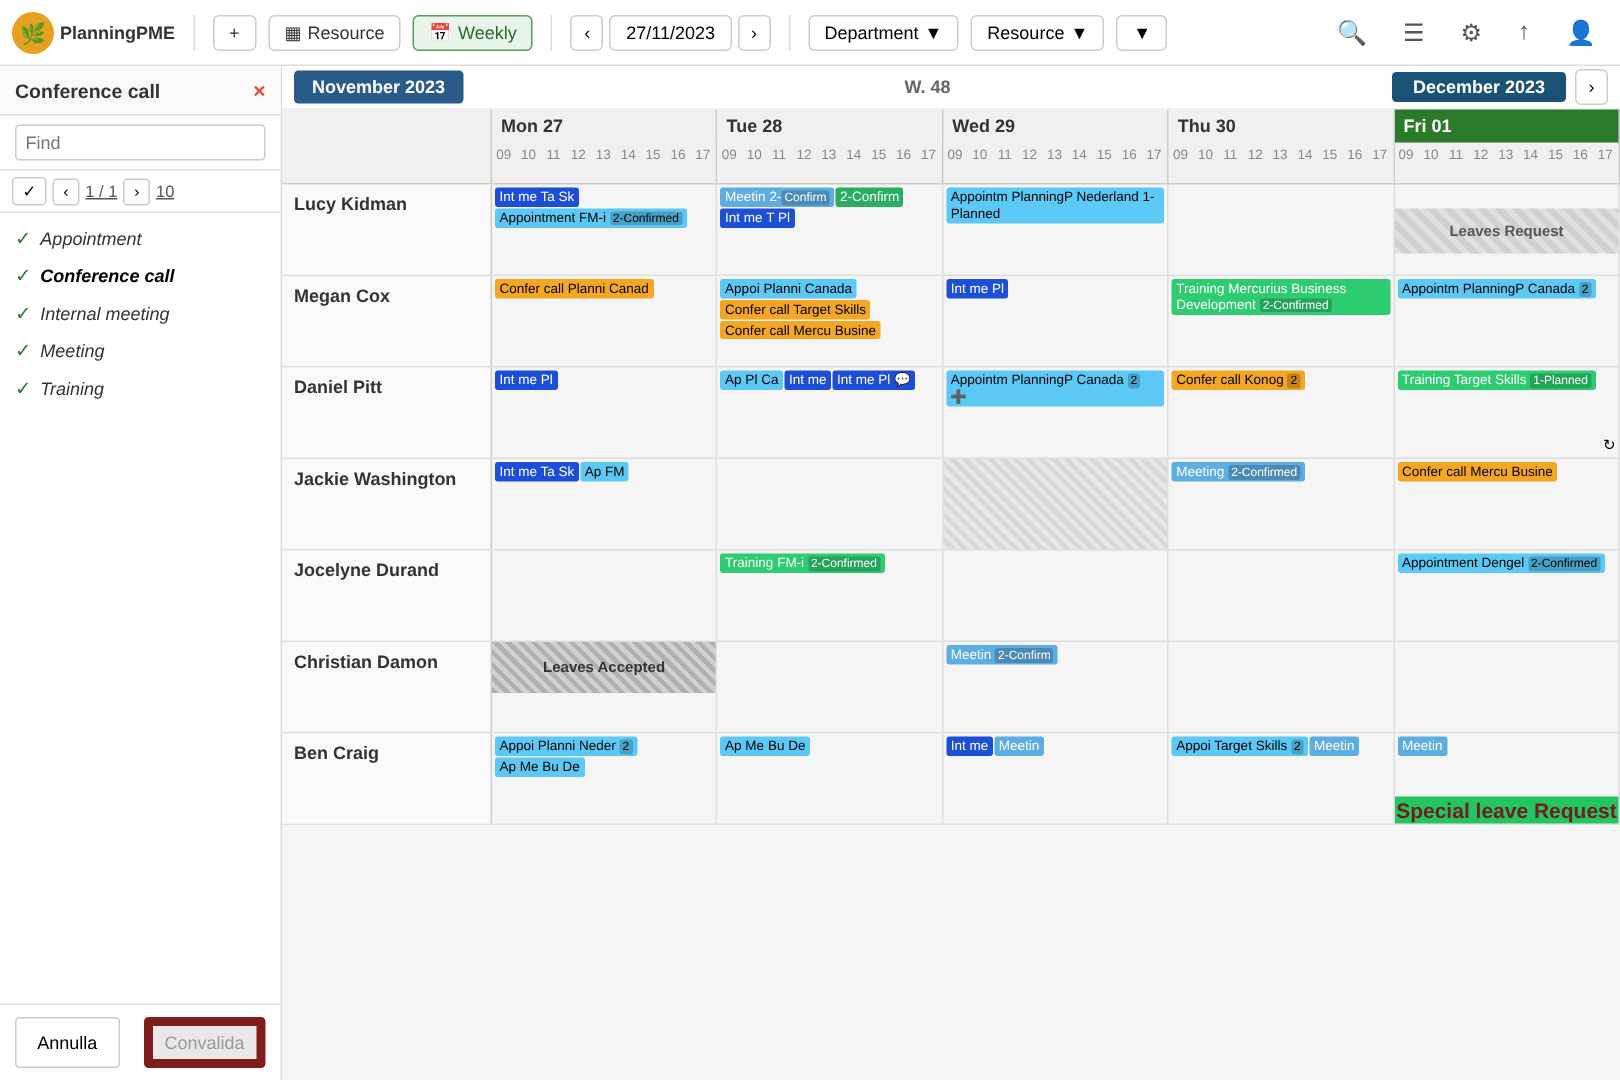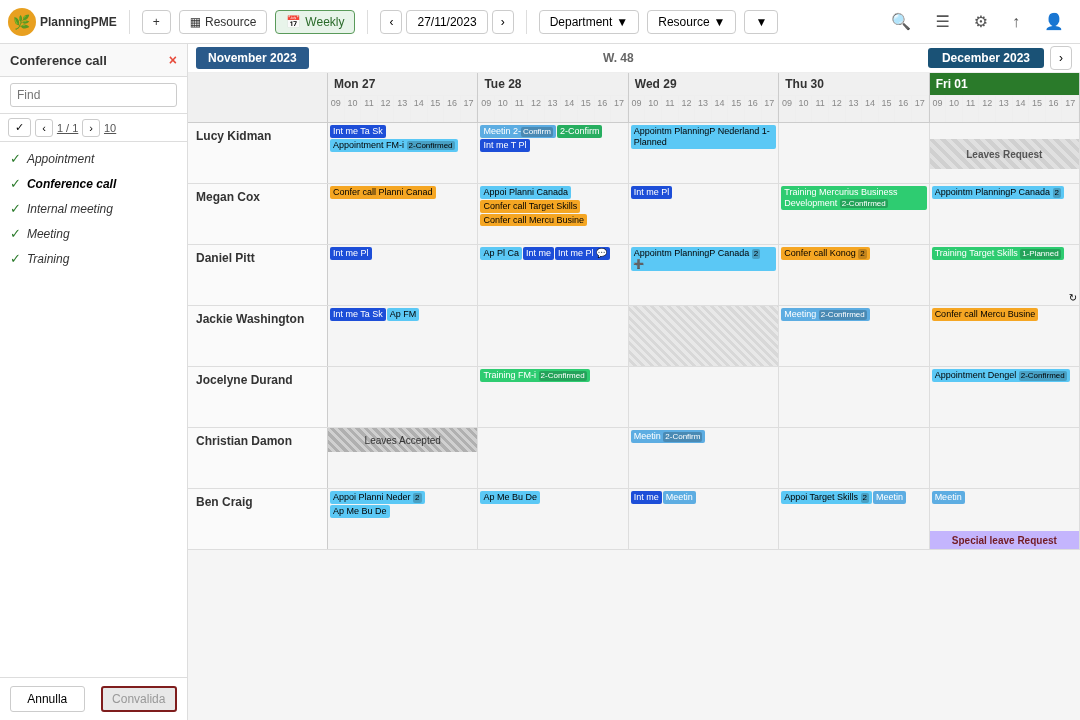--- a/index.html
+++ b/index.html
@@ -45,21 +45,21 @@
     .sidebar-nav { display: flex; align-items: center; gap: 4px; padding: 4px 8px; border-bottom: 1px solid #ddd; }
     .nav-btn { padding: 2px 6px; border: 1px solid #ccc; border-radius: 3px; background: #fff; cursor: pointer; font-size: 11px; }
     .nav-info { font-size: 11px; color: #555; text-decoration: underline; }
     .sidebar-filters { flex: 1; overflow-y: auto; padding: 4px 0; }
     .filter-item { display: flex; align-items: center; gap: 6px; padding: 5px 10px; cursor: pointer; }
     .filter-check { color: #2a7a2a; font-size: 13px; }
     .filter-label { font-size: 12px; color: #333; font-style: italic; }
     .filter-item.active-item .filter-label { font-weight: bold; color: #000; }
     .sidebar-actions { display: flex; gap: 16px; padding: 8px 10px; border-top: 1px solid #ddd; }
     .btn-annulla { flex: 1; padding: 4px 8px; border: 1px solid #ccc; border-radius: 3px; background: #fff; cursor: pointer; font-size: 12px; }
-    .btn-convalida { flex: 1; padding: 4px 8px; border: 2px solid #7f1d1d; border-radius: 3px; background: #e8e8e8; cursor: pointer; font-size: 12px; color: #999; }
+    .btn-convalida { flex: 1; padding: 4px 8px; border: 6px solid #7f1d1d; border-radius: 3px; background: #e8e8e8; cursor: pointer; font-size: 12px; color: #999; }
 
     
     .calendar { flex: 1; display: flex; flex-direction: column; overflow: hidden; }
     .cal-month { flex: 1; text-align: center; font-size: 13px; font-weight: bold; color: #333; }
     .cal-month-label { padding: 4px 12px; background: #2a5a8a; color: white; border-radius: 3px; font-size: 12px; font-weight: bold; }
 
     .cal-week-header {
       display: flex; background: #f0f0f0; border-bottom: 1px solid #ccc; height: 50px;
     }
     .week-label { width: 140px; min-width: 140px; border-right: 1px solid #ccc; display: flex; align-items: center; justify-content: center; font-size: 11px; color: #666; font-weight: bold; }
@@ -383,21 +383,21 @@
         <div class="day-cell"></div>
         <div class="day-cell"></div>
         <div class="day-cell">
           <div class="event event-appointment">Appointment Dengel <span class="badge">2-Confirmed</span></div>
         </div>
       </div>
 
       <div class="cal-row">
         <div class="resource-name">Christian Damon</div>
         <div class="day-cell" style="position:relative;">
-          <div style="position:absolute; left:0; top:0; right:0; height:24px; background: repeating-linear-gradient(45deg, #b0b0b0, #b0b0b0 3px, #d0d0d0 3px, #d0d0d0 6px); display:flex; align-items:center; justify-content:center; font-size:10px; font-weight:normal; color:#333;">Leaves Accepted</div>
+          <div style="position:absolute; left:0; top:0; right:0; height:34px; background: repeating-linear-gradient(45deg, #b0b0b0, #b0b0b0 3px, #d0d0d0 3px, #d0d0d0 6px); display:flex; align-items:center; justify-content:center; font-size:10px; font-weight:bold; color:#333;">Leaves Accepted</div>
         </div>
         <div class="day-cell"></div>
         <div class="day-cell">
           <div class="event event-meeting">Meetin <span class="badge">2-Confirm</span></div>
         </div>
         <div class="day-cell"></div>
         <div class="day-cell"></div>
       </div>
 
       <div class="cal-row">
@@ -412,19 +412,19 @@
         <div class="day-cell">
           <div class="event event-internal">Int me</div>
           <div class="event event-meeting">Meetin</div>
         </div>
         <div class="day-cell">
           <div class="event event-appointment">Appoi Target Skills <span class="badge">2</span></div>
           <div class="event event-meeting">Meetin</div>
         </div>
         <div class="day-cell" style="position:relative;">
           <div class="event event-meeting">Meetin</div>
-          <div style="position:absolute; bottom:0; left:0; right:0; height:18px; background:#c4b5fd; display:flex; align-items:center; justify-content:center; font-size:10px; font-weight:bold; color:#721c24;">Special leave Request</div>
+          <div style="position:absolute; bottom:0; left:0; right:0; height:18px; background:#22c55e; display:flex; align-items:center; justify-content:center; font-size:14px; font-weight:bold; color:#721c24;">Special leave Request</div>
         </div>
       </div>
 
     </div>
   </div>
 </div>
 
 </body></html>

